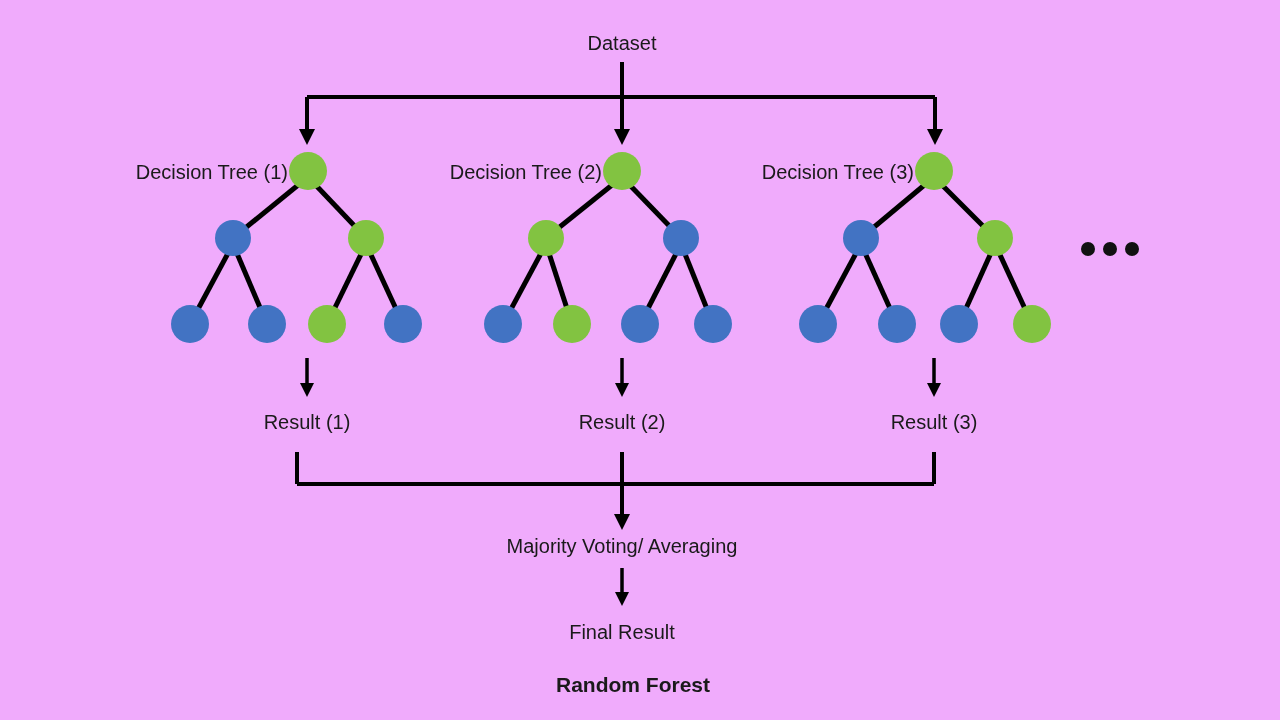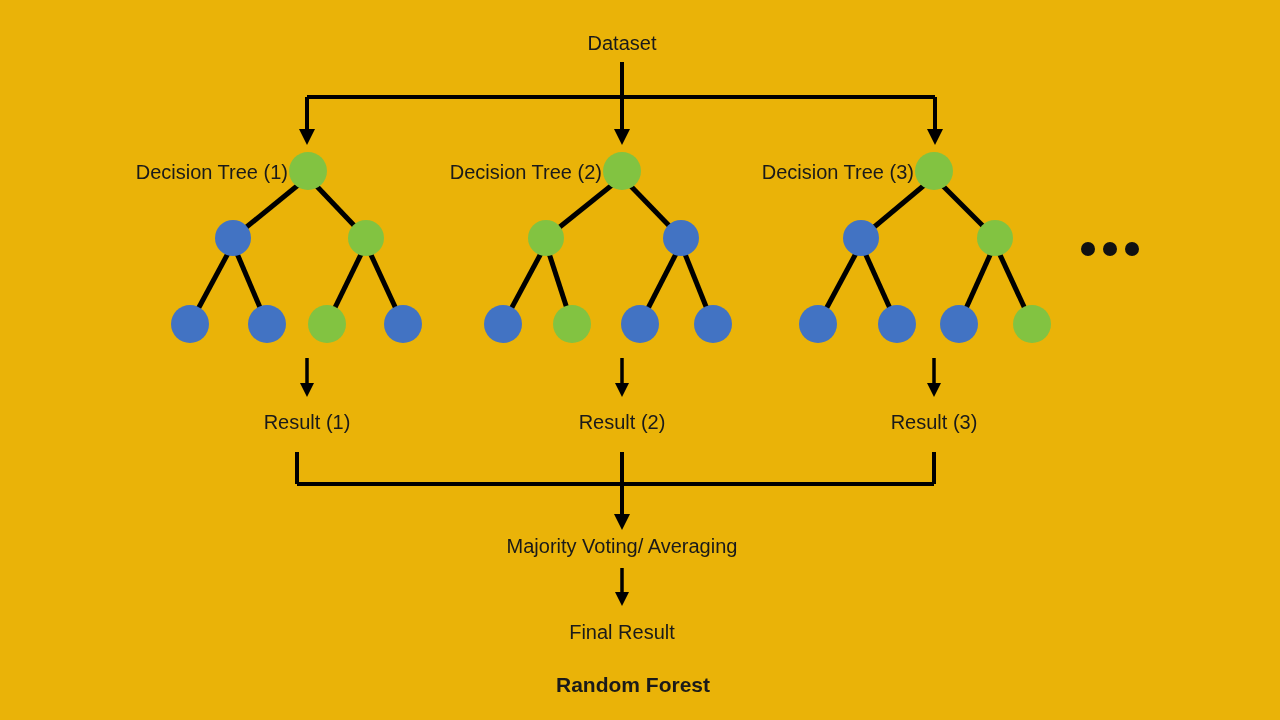--- a/index.html
+++ b/index.html
@@ -40,21 +40,21 @@
   .bus       { stroke-width: 4; }
   .stub      { stroke-width: 3.5; }
   .branch    { stroke-width: 5; stroke-linecap: butt; }
   .arrowhead { fill: #000000; }
   .node      { stroke: none; }
   .dots      { fill: #111111; }
 </style>
 </head>
 <body>
 
-<div id="canvas" style="background: #eab308;">
+<div id="canvas" style="background: #f0abfc;">
   <svg id="diagram-svg" viewBox="0 0 1280 720">
 
     <text class="diag-label label-dataset" x="622" y="50" text-anchor="middle" fill="#1a1a1a">Dataset</text>
 
     <g>
 
       <path class="connector bus" d="M622,62 L622,97" stroke="#000000"></path>
 
       <path class="connector bus" d="M307,97 L935,97" stroke="#000000"></path>
 

